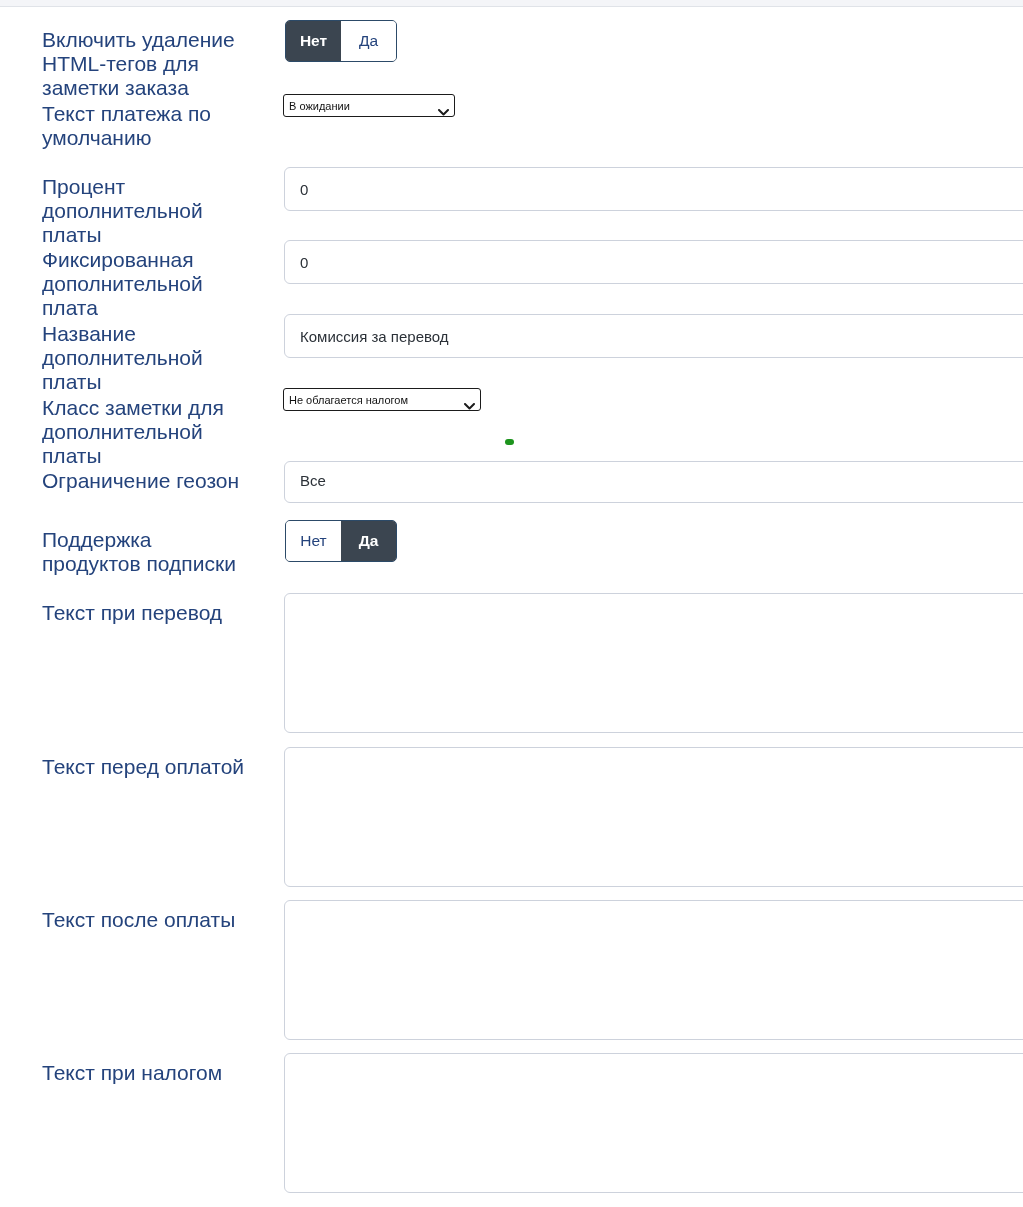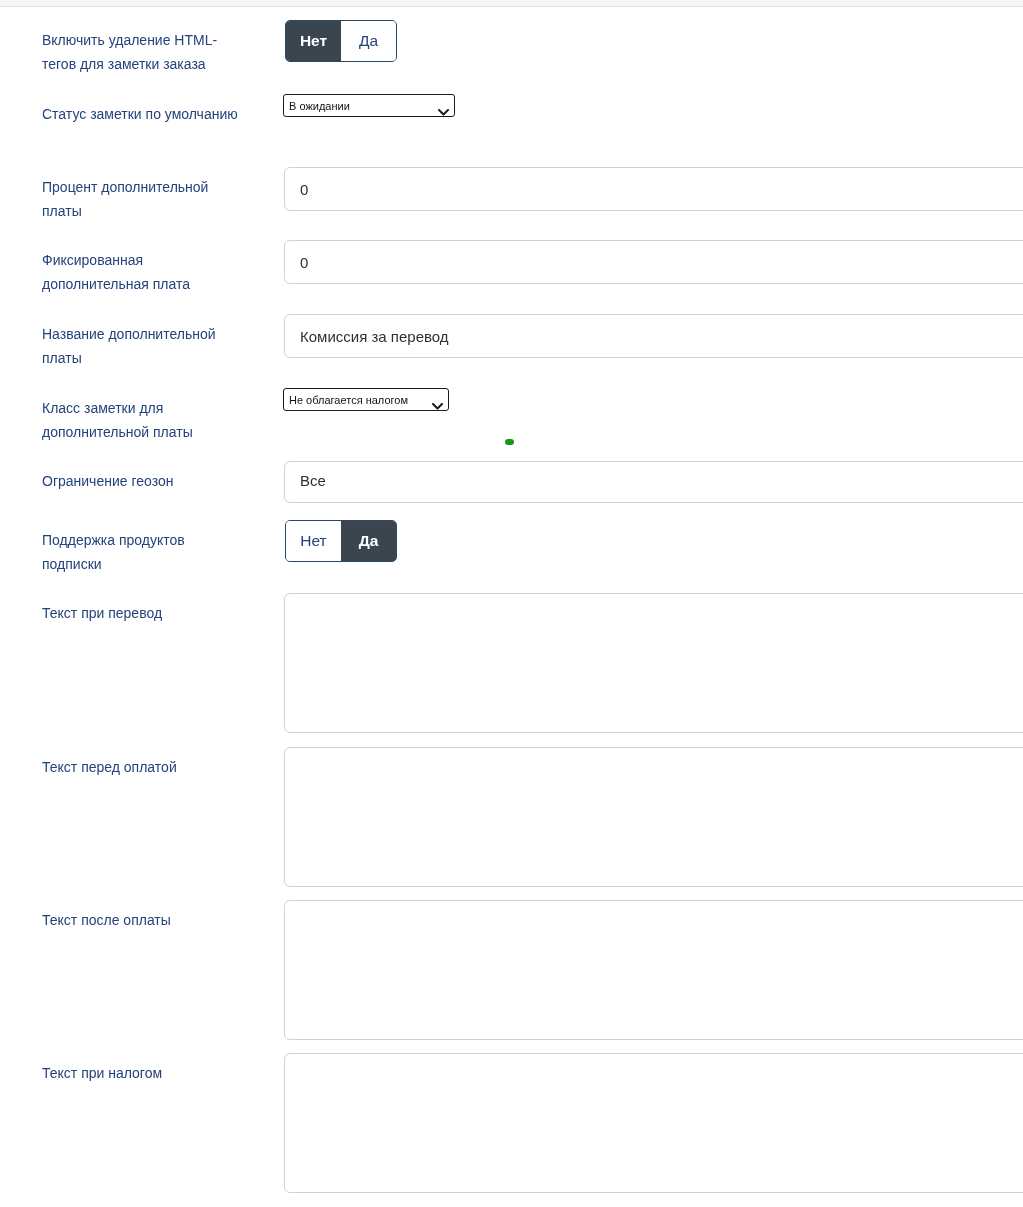--- a/index.html
+++ b/index.html
@@ -19,21 +19,21 @@
   }
   .page{position:relative;width:1150px;height:1207px;background:#fff;}
   .top-band{
     position:absolute;left:0;top:0;width:100%;height:6px;
     background:var(--band);border-bottom:1px solid var(--band-border);
   }
   .row{position:absolute;left:0;width:100%;}
   .flabel{
     position:absolute;left:42px;top:0;width:206px;
     padding-top:8px;
-    color:var(--label-color);font-size:14px;line-height:24px;
+    color:var(--label-color);font-size:21px;line-height:24px;
   }
 
   
   .toggle{
     position:absolute;left:285px;top:0;
     display:inline-flex;border:1px solid var(--toggle-border);
     border-radius:5px;overflow:hidden;background:#a3a3a3;height:40px;
   }
   .tbtn{
     width:55px;height:40px;border:none;background:#fff;cursor:pointer;
@@ -89,51 +89,51 @@
 
   <div class="row" style="top:20px">
     <div class="flabel">Включить удаление HTML-тегов для заметки заказа</div>
     <div class="toggle">
       <button class="tbtn active">Нет</button>
       <button class="tbtn">Да</button>
     </div>
   </div>
 
   <div class="row" style="top:94px">
-    <div class="flabel">Статус заметки по умолчанию</div>
+    <div class="flabel">Текст платежа по умолчанию</div>
     <div class="selwrap" style="left:283px;width:172px">
       <select class="fselect">
         <option>В ожидании</option>
       </select>
       <span class="chev">
         <svg width="11" height="7" viewBox="0 0 11 7">
             <polyline points="1,1 5.5,5.5 10,1" fill="none" stroke="#1b1b1b" stroke-width="2" stroke-linecap="round" stroke-linejoin="round"></polyline>
           </svg>
       </span>
     </div>
   </div>
 
   <div class="row" style="top:167px">
     <div class="flabel">Процент дополнительной платы</div>
     <input class="finput" value="0" style="">
   </div>
 
   <div class="row" style="top:240px">
-    <div class="flabel">Фиксированная дополнительная плата</div>
+    <div class="flabel">Фиксированная дополнительной плата</div>
     <input class="finput" value="0" style="">
   </div>
 
   <div class="row" style="top:314px">
     <div class="flabel">Название дополнительной платы</div>
     <input class="finput" value="Комиссия за перевод" style="">
   </div>
 
   <div class="row" style="top:388px">
     <div class="flabel">Класс заметки для дополнительной платы</div>
-    <div class="selwrap" style="left:283px;width:166px">
+    <div class="selwrap" style="left:283px;width:198px">
       <select class="fselect">
         <option>Не облагается налогом</option>
       </select>
       <span class="chev">
         <svg width="11" height="7" viewBox="0 0 11 7">
             <polyline points="1,1 5.5,5.5 10,1" fill="none" stroke="#1b1b1b" stroke-width="2" stroke-linecap="round" stroke-linejoin="round"></polyline>
           </svg>
       </span>
     </div>
   </div>

